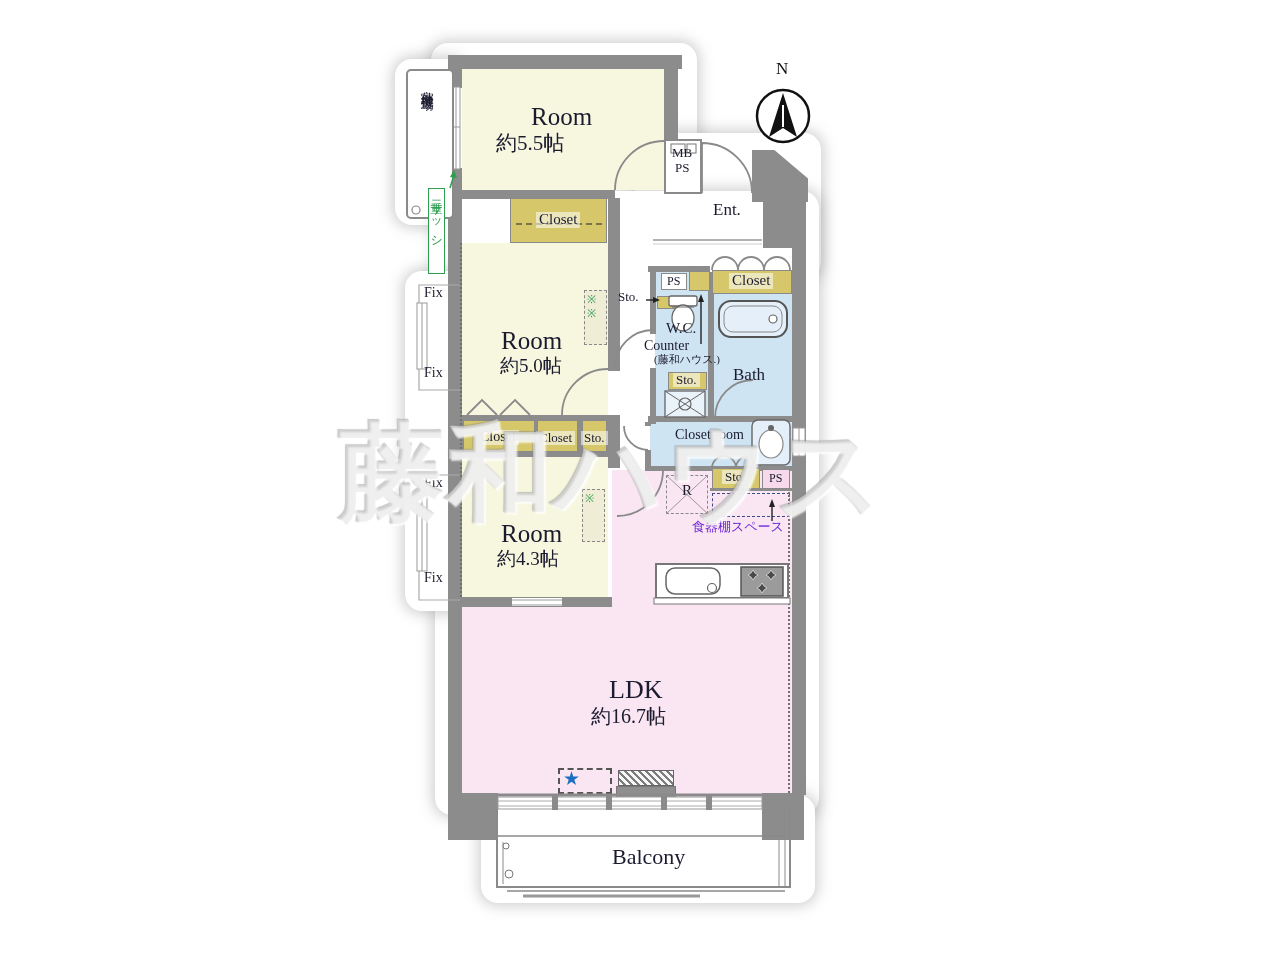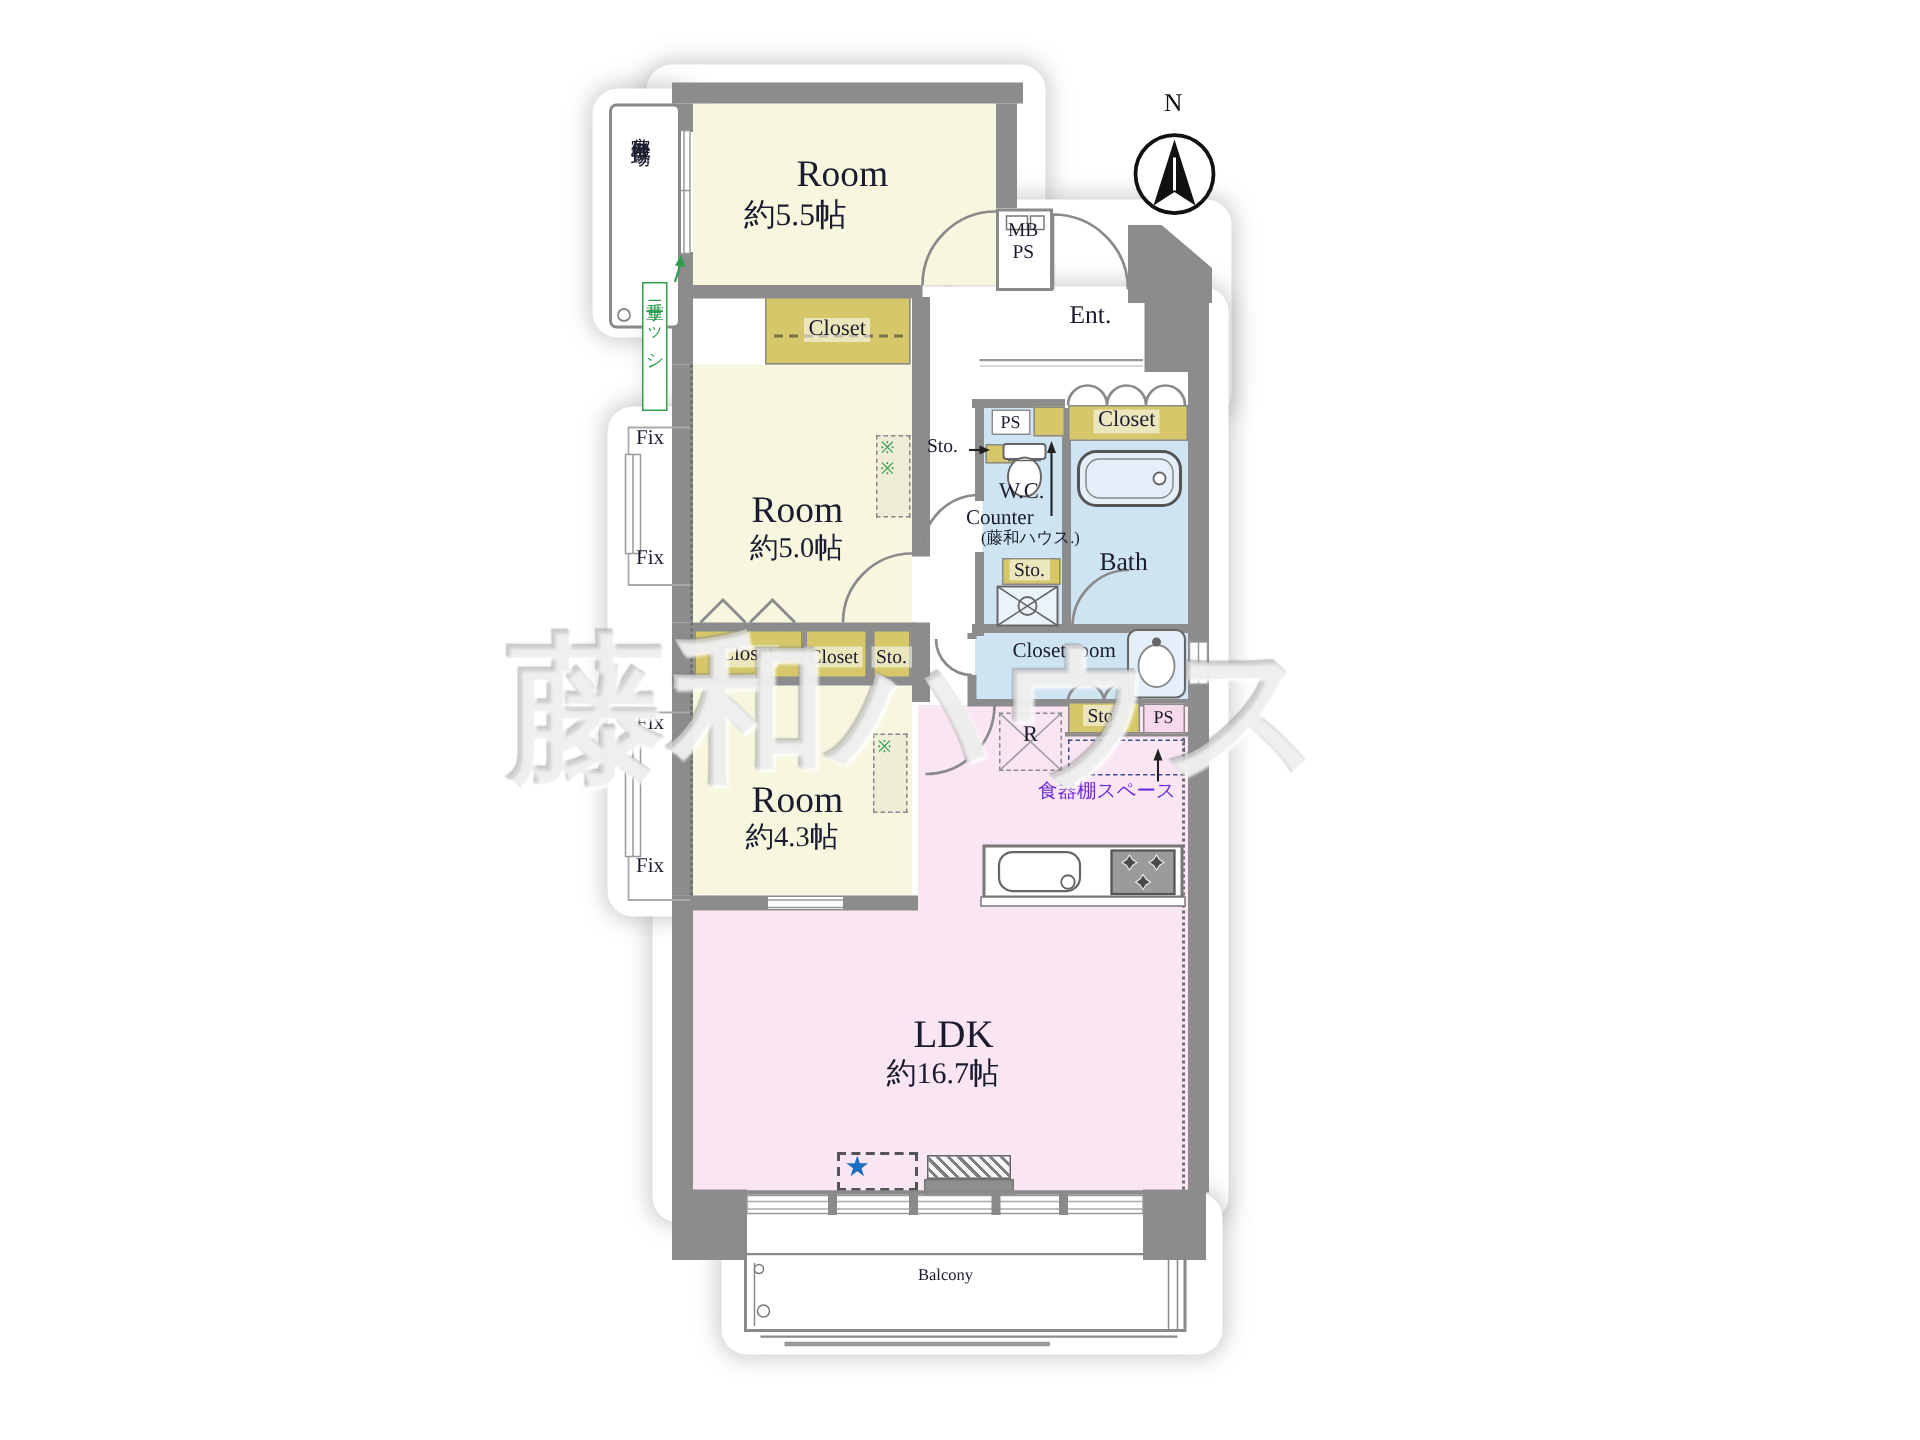--- a/index.html
+++ b/index.html
@@ -250,21 +250,21 @@
   <div class="lbl band" style="left:729px;top:273px;font-size:15px;">Closet</div>
   <div class="lbl" style="left:733px;top:366px;font-size:17px;">Bath</div>
   <div class="lbl band" style="left:477px;top:430px;font-size:14px;">Closet</div>
   <div class="lbl band" style="left:536px;top:431px;font-size:13px;">Closet</div>
   <div class="lbl band" style="left:581px;top:431px;font-size:13px;">Sto.</div>
   <div class="lbl" style="left:675px;top:428px;font-size:14px;">Closet room</div>
   <div class="lbl band" style="left:722px;top:470px;font-size:13px;">Sto.</div>
   <div class="lbl" style="left:769px;top:472px;font-size:12px;">PS</div>
   <div class="lbl" style="left:682px;top:483px;font-size:15px;">R</div>
   <div class="lbl navy" style="left:692px;top:520px;font-size:13px;">食器棚スペース</div>
-  <div class="lbl" style="left:612px;top:845px;font-size:11px;text-align:center;">Balcony</div>
+  <div class="lbl" style="left:612px;top:845px;font-size:22px;text-align:center;">Balcony</div>
   <div class="lbl" style="left:424px;top:286px;font-size:14px;">Fix</div>
   <div class="lbl" style="left:424px;top:366px;font-size:14px;">Fix</div>
   <div class="lbl" style="left:424px;top:476px;font-size:14px;">Fix</div>
   <div class="lbl" style="left:424px;top:571px;font-size:14px;">Fix</div>
   <div class="lbl vtext" style="left:420px;top:80px;font-size:13px;height:132px;">室外機置場</div>
   <div class="lbl vtext green" style="left:428px;top:188px;font-size:12px;height:80px;border:1.5px solid #2e9e4f;background:#fff;padding:2px 1px;">二重サッシ</div>
   <div class="lbl" style="left:776px;top:60px;font-size:17px;color:#111;">N</div>
   <div class="lbl" style="left:563px;top:769px;font-size:19px;color:#1b6ec0;">★</div>
   <div class="lbl green" style="left:587px;top:294px;font-size:11px;">※</div>
   <div class="lbl green" style="left:587px;top:308px;font-size:11px;">※</div>

